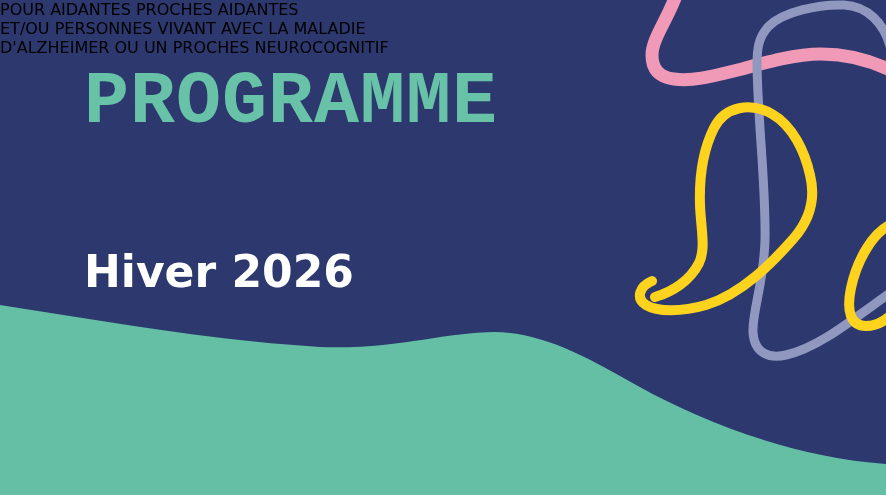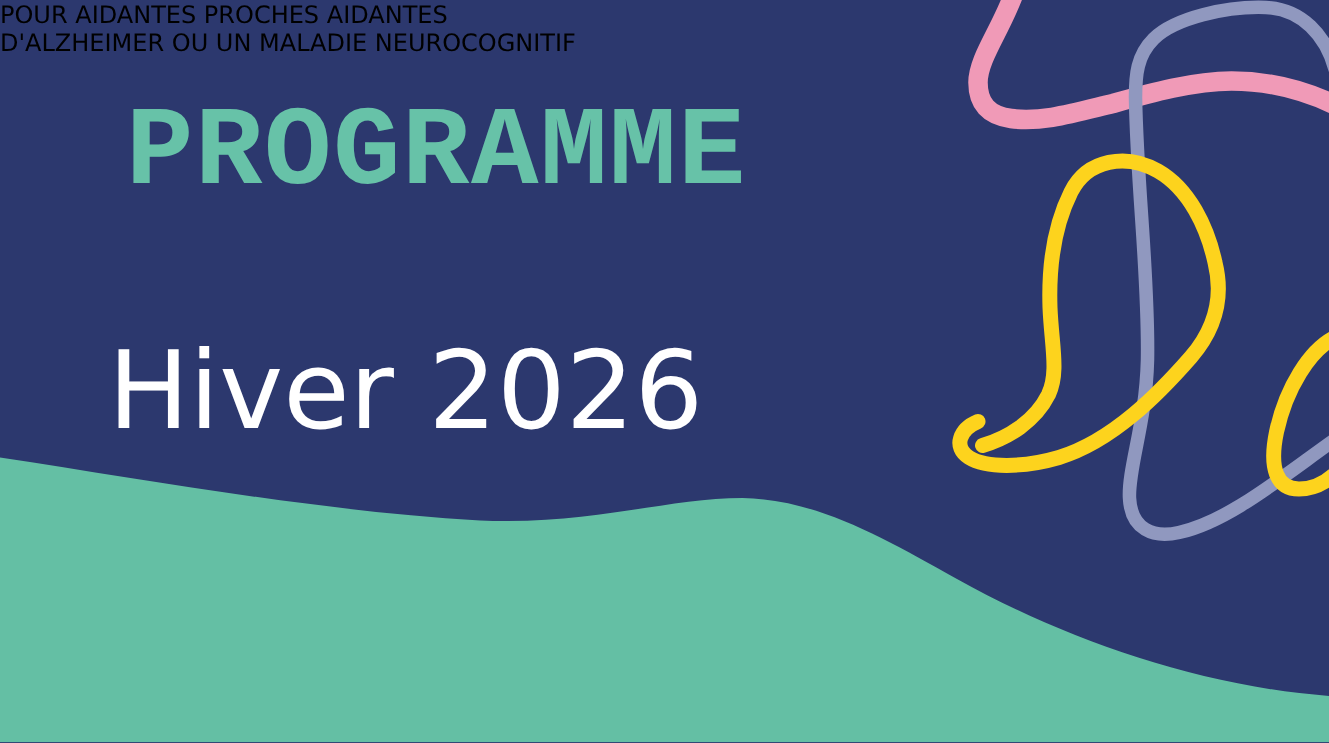--- a/index.html
+++ b/index.html
@@ -25,22 +25,22 @@
     margin: 12px;
     font-size: 75px; font-weight: bold;
     line-height: 82px; letter-spacing: 1px;
     color: #67c2a8;
     white-space: nowrap;
     font-family: Liberation Mono, monospace;
   }
   .title span { display: block; }
   .season {
     position: absolute; left: 72px; top: 224px;
-    margin: 0;
-    font-size: 72px; font-weight: normal;
+    margin: 12px;
+    font-size: 44px; font-weight: bold;
     line-height: 72px; letter-spacing: 0px;
     color: #ffffff;
     white-space: nowrap;
   }
   .subtitle {
     position: absolute; left: 64px; top: 374px;
     margin: 0;
     font-size: 19px; font-weight: bold;
     line-height: 28px; letter-spacing: 0.4px;
     color: #21457a;
@@ -79,16 +79,17 @@
 
   <h1 class="title">
     <span>PROGRAMME</span>
   </h1>
 
   <h2 class="season">Hiver 2026</h2>
 
   <p class="subtitle">
     </p>
     <div>POUR AIDANTES PROCHES AIDANTES</div>
-    <div>D'ALZHEIMER OU UN MALADIE NEUROCOGNITIF</div>
+    <div>ET/OU PERSONNES VIVANT AVEC LA MALADIE</div>
+    <div>D'ALZHEIMER OU UN PROCHES NEUROCOGNITIF</div>
   <p></p>
 
 </div>
 
 </body></html>

